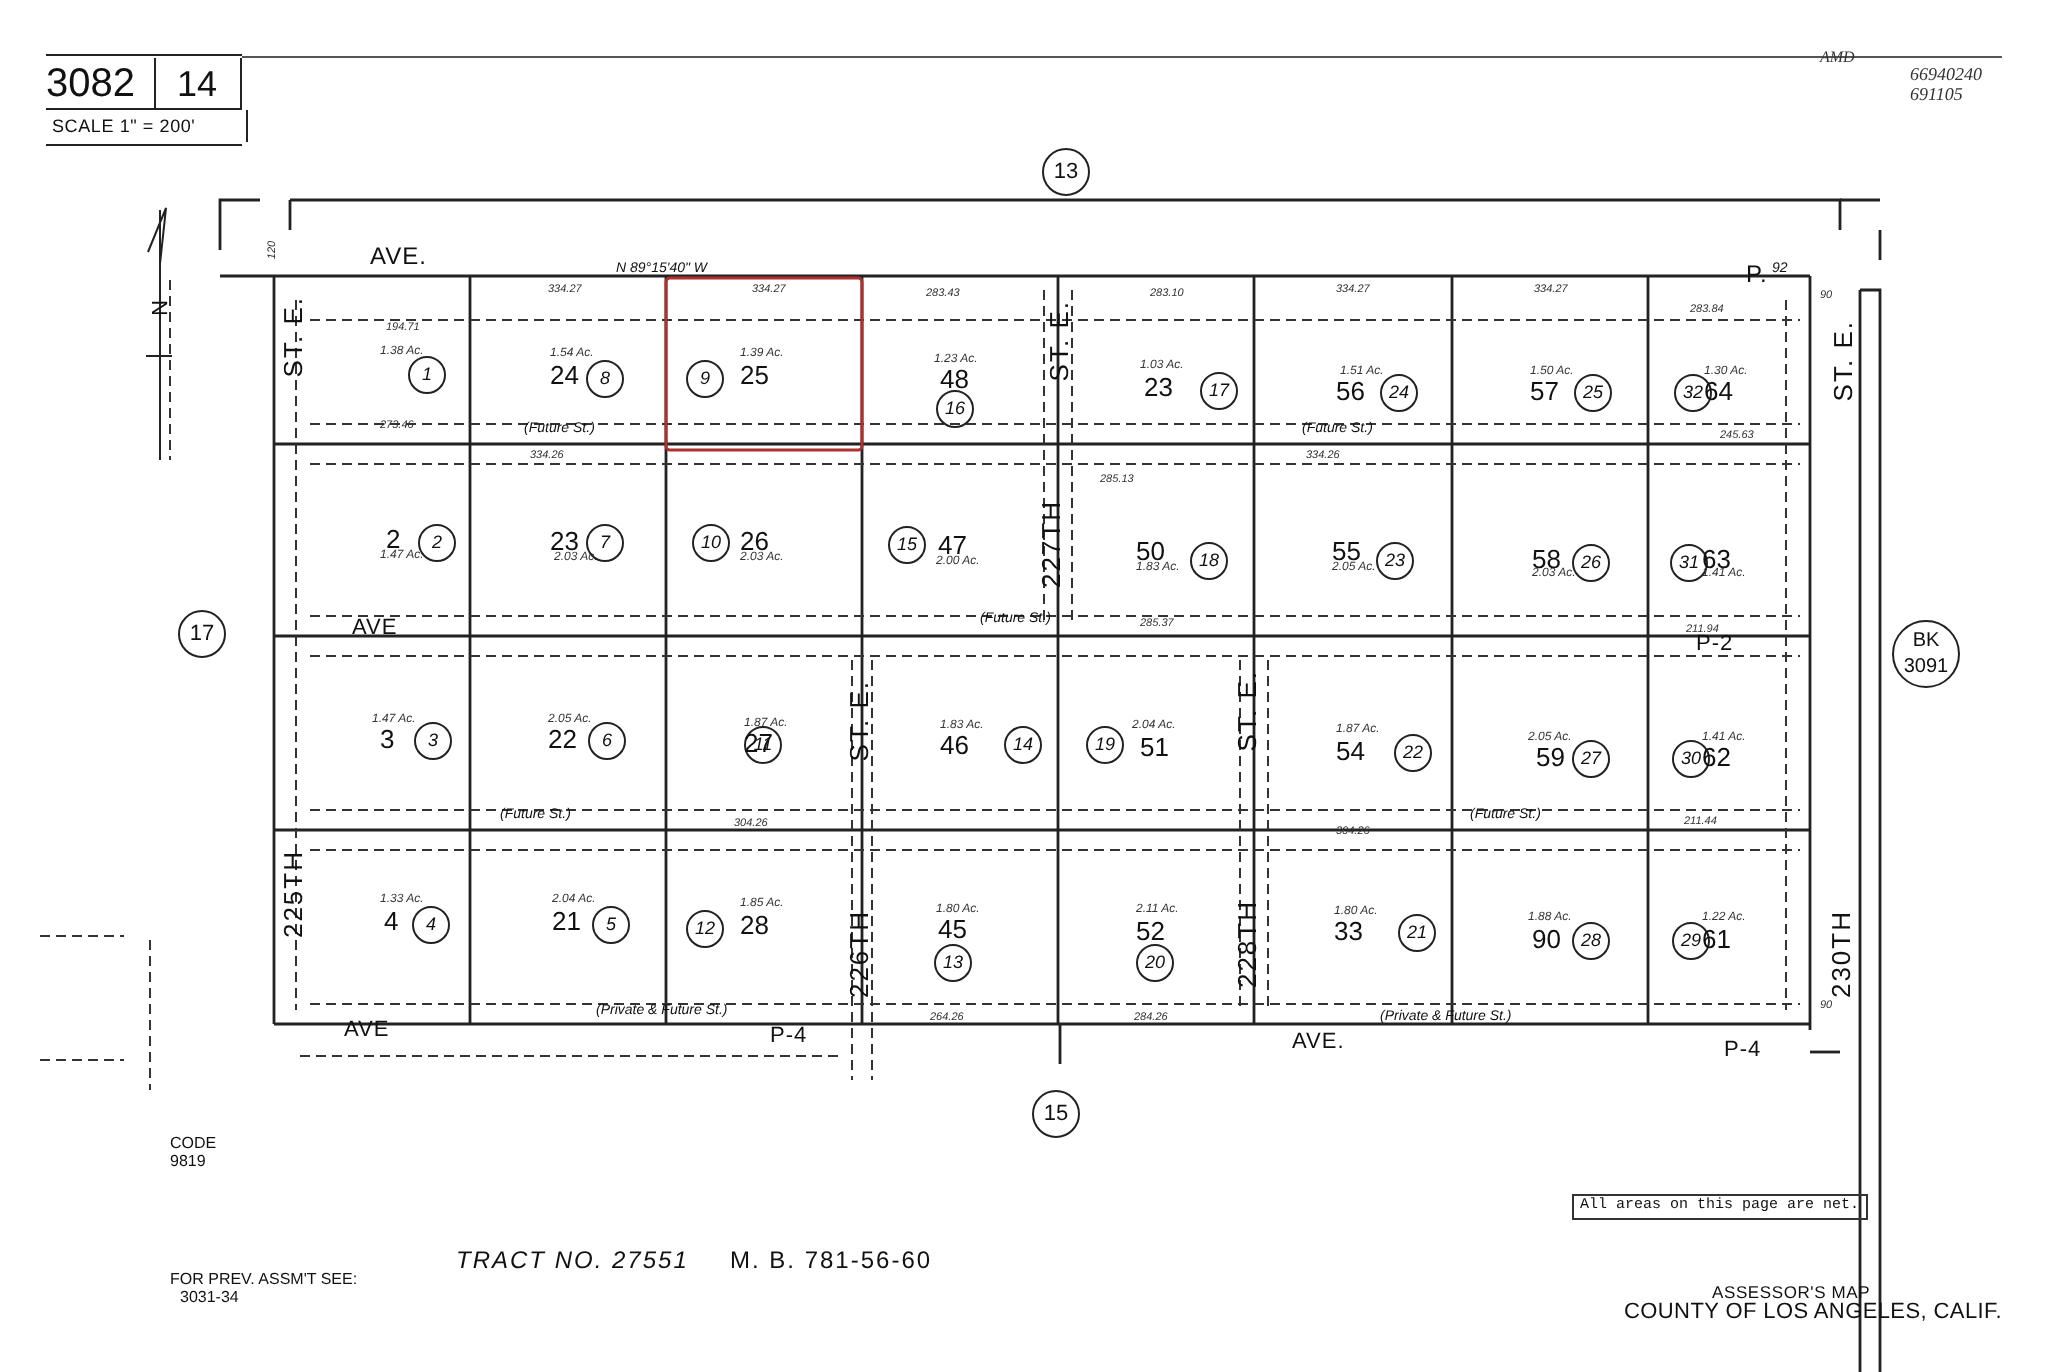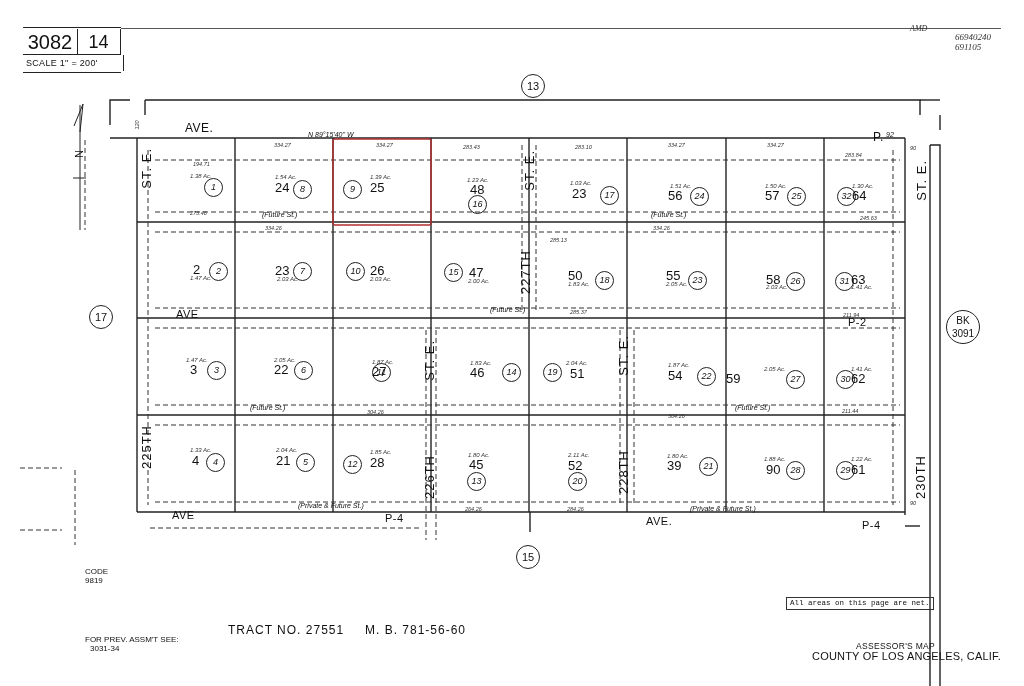--- a/index.html
+++ b/index.html
@@ -1,20 +1,20 @@
 <!DOCTYPE html>
 <html><head>
   <meta charset="utf-8">
   <style>
     html, body { margin: 0; padding: 0; background: #ffffff; }
     body { width: 1024px; height: 686px; position: relative; overflow: hidden; font-family: "Liberation Sans", sans-serif; color: #111; }
     .abs { position: absolute; }
     .txt { font-family: "Liberation Sans", sans-serif; color: #111; white-space: nowrap; }
     .mapnum-box { position: absolute; left: 23px; top: 27px; width: 98px; height: 44px; border-top: 1px solid #222; border-bottom: 1px solid #222; }
-    .mapnum-book { position: absolute; left: 23px; top: 29px; width: 54px; height: 25px; border-right: 1px solid #222; border-bottom: 1px solid #222; font-size: 20px; text-align: center; line-height: 26px; }
+    .mapnum-book { position: absolute; left: 23px; top: 29px; width: 54px; height: 25px; border-right: 1px solid #222; border-bottom: 1px solid #222; font-size: 20px; line-height: 26px; }
     .mapnum-page { position: absolute; left: 77px; top: 29px; width: 43px; height: 25px; border-right: 1px solid #222; border-bottom: 1px solid #222; font-size: 18px; text-align: center; line-height: 26px; }
     .mapnum-scale { position: absolute; left: 23px; top: 55px; width: 97px; height: 16px; border-right: 1px solid #222; font-size: 9px; line-height: 16px; padding-left: 3px; letter-spacing: 0.3px; }
     .stamp { font-family: "Liberation Serif", serif; font-style: italic; font-size: 8px; color: #333; }
     .circle-ref { position: absolute; border: 1.5px solid #222; border-radius: 50%; text-align: center; font-size: 11px; }
     .parcel-num { font-size: 13px; position: absolute; }
     .sub-num { position: absolute; width: 17px; height: 17px; border: 1.3px solid #222; border-radius: 50%; font-size: 9px; line-height: 17px; text-align: center; font-style: italic; }
     .acre { position: absolute; font-size: 6px; font-style: italic; color: #333; }
     .street-h { position: absolute; font-size: 12px; letter-spacing: 0.5px; }
     .street-v { position: absolute; font-size: 13px; writing-mode: vertical-rl; transform: rotate(180deg); letter-spacing: 1px; }
     .note-box { position: absolute; left: 786px; top: 597px; border: 1px solid #333; padding: 0 3px; font-family: "Liberation Mono", monospace; font-size: 7.5px; line-height: 11px; }
@@ -246,21 +246,21 @@
   <div class="acre txt" style="left:566px; top:360px;">2.04 Ac.</div>
   <div class="parcel-num txt" style="left:570px; top:366px;">51</div>
 </div>
 <div>
   <div class="acre txt" style="left:668px; top:362px;">1.87 Ac.</div>
   <div class="parcel-num txt" style="left:668px; top:368px;">54</div>
   <div class="sub-num txt" style="left:697px; top:367px;">22</div>
 </div>
 <div>
   <div class="acre txt" style="left:764px; top:366px;">2.05 Ac.</div>
-  <div class="parcel-num txt" style="left:726px; top:371px;">59</div>
+  <div class="parcel-num txt" style="left:768px; top:371px;">59</div>
   <div class="sub-num txt" style="left:786px; top:370px;">27</div>
 </div>
 <div>
   <div class="sub-num txt" style="left:836px; top:370px;">30</div>
   <div class="acre txt" style="left:851px; top:366px;">1.41 Ac.</div>
   <div class="parcel-num txt" style="left:851px; top:371px;">62</div>
 </div>
 
 <div>
   <div class="acre txt" style="left:190px; top:447px;">1.33 Ac.</div>
@@ -282,21 +282,21 @@
   <div class="parcel-num txt" style="left:469px; top:457px;">45</div>
   <div class="sub-num txt" style="left:467px; top:472px;">13</div>
 </div>
 <div>
   <div class="acre txt" style="left:568px; top:452px;">2.11 Ac.</div>
   <div class="parcel-num txt" style="left:568px; top:458px;">52</div>
   <div class="sub-num txt" style="left:568px; top:472px;">20</div>
 </div>
 <div>
   <div class="acre txt" style="left:667px; top:453px;">1.80 Ac.</div>
-  <div class="parcel-num txt" style="left:667px; top:458px;">39</div>
+  <div class="parcel-num txt" style="left:667px; top:458px;">33</div>
   <div class="sub-num txt" style="left:699px; top:457px;">21</div>
 </div>
 <div>
   <div class="acre txt" style="left:764px; top:456px;">1.88 Ac.</div>
   <div class="parcel-num txt" style="left:766px; top:462px;">90</div>
   <div class="sub-num txt" style="left:786px; top:461px;">28</div>
 </div>
 <div>
   <div class="sub-num txt" style="left:836px; top:461px;">29</div>
   <div class="acre txt" style="left:851px; top:456px;">1.22 Ac.</div>
@@ -324,17 +324,17 @@
 <div class="dim txt" style="left:465px; top:506px;">264.26</div>
 <div class="dim txt" style="left:567px; top:506px;">284.26</div>
 <div class="dim txt" style="left:132px; top:122px; transform:rotate(-90deg);">120</div>
 <div class="dim txt" style="left:910px; top:145px;">90</div>
 <div class="dim txt" style="left:910px; top:500px;">90</div>
 
 <div class="abs txt" style="left:85px; top:567px; font-size:8px;">CODE</div>
 <div class="abs txt" style="left:85px; top:576px; font-size:8px;">9819</div>
 <div class="abs txt" style="left:85px; top:635px; font-size:8px;">FOR PREV. ASSM'T SEE:</div>
 <div class="abs txt" style="left:90px; top:644px; font-size:8px;">3031-34</div>
-<div class="abs txt footer-txt" style="left:228px; top:623px;">TRACT NO. 27551</div>
+<div class="abs txt footer-txt" style="left:228px; top:623px;font-style:italic;">TRACT NO. 27551</div>
 <div class="abs txt footer-txt" style="left:365px; top:623px;">M. B. 781-56-60</div>
 <div class="note-box txt">All areas on this page are net.</div>
 <div class="abs txt" style="left:856px; top:641px; font-size:8.5px; letter-spacing:0.3px;">ASSESSOR'S MAP</div>
 <div class="abs txt" style="left:812px; top:650px; font-size:11px; letter-spacing:0.2px;">COUNTY OF LOS ANGELES, CALIF.</div>
 
 </body></html>

